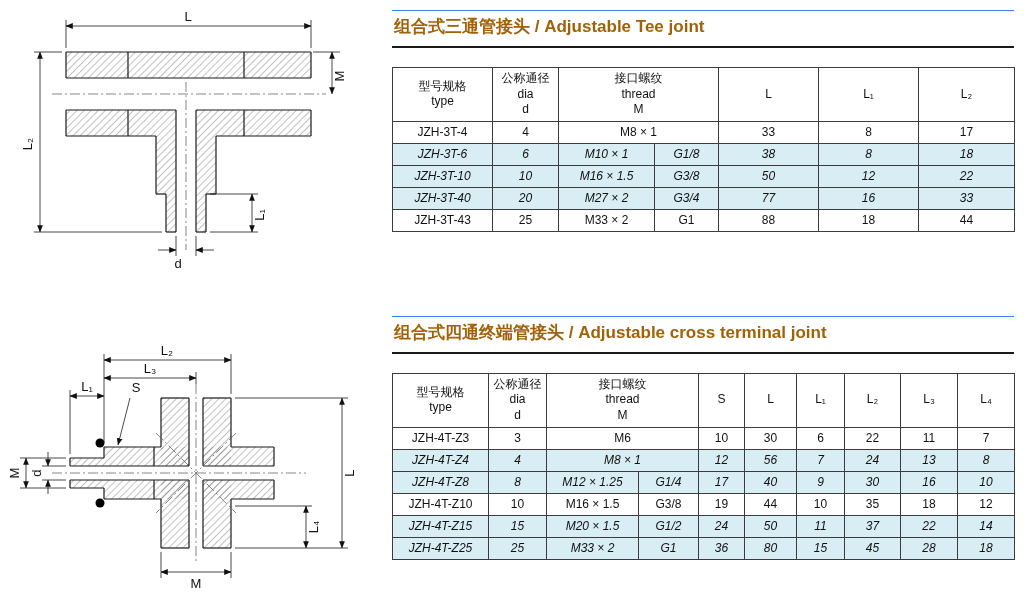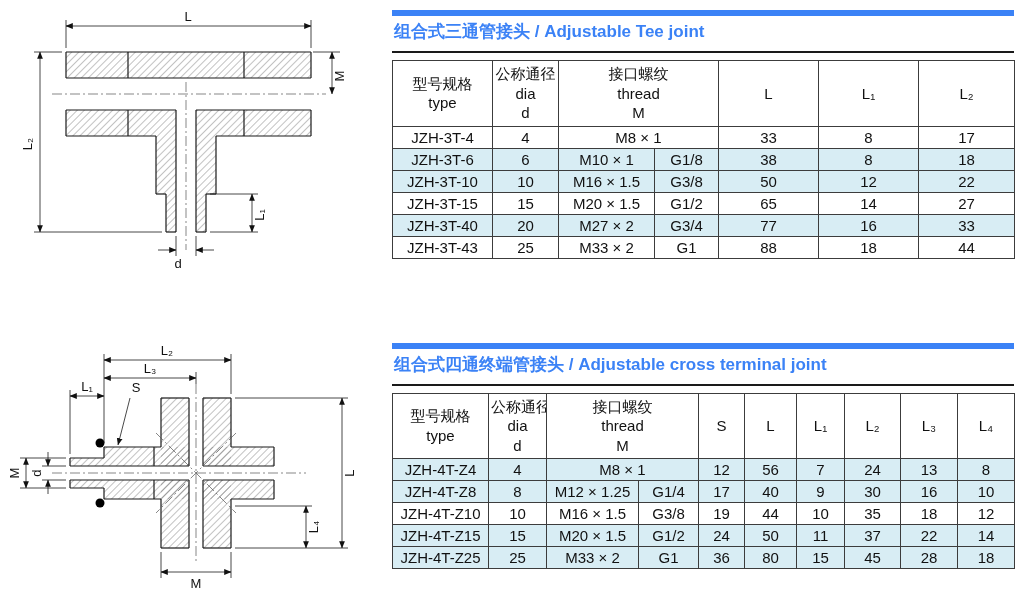--- a/index.html
+++ b/index.html
@@ -6,38 +6,38 @@
   body { font-family:"Liberation Sans", sans-serif; color:#111; }
   .page { position:relative; width:1024px; height:611px; background:#fff; overflow:hidden; }
 
   .drawings { position:absolute; left:6px; top:0; width:382px; height:611px; }
   .tee-svg   { position:absolute; left:0; top:4px; }
   .cross-svg { position:absolute; left:0; top:328px; }
 
   .tables { position:absolute; left:392px; top:10px; width:622px; }
 
   .section-title {
-    font-size:17px; font-weight:bold; color:#3b82f6;
+    font-size:17px; font-weight:bold; color:#a16207;
     padding:4px 2px 8px 2px;
-    border-top:6px solid #3b82f6;
+    border-top:1px solid #3b82f6;
     border-bottom:2px solid #1a1a1a;
   }
   .section + .section { margin-top:84px; }
 
   table.spec-table {
     border-collapse:collapse; table-layout:fixed;
-    width:622px; margin-top:7px;
-    font-size:15px;
+    width:622px; margin-top:19px;
+    font-size:12px;
   }
   table.spec-table th, table.spec-table td {
     border:1px solid #3c3c3c; text-align:center; vertical-align:middle;
     padding:1px 3px; height:19px; overflow:hidden; white-space:nowrap;
   }
   table.spec-table thead th { font-weight:normal; line-height:1.3; height:auto; padding:3px 2px; }
-  table.spec-table tr.alt { background:#d8edf4; }
+  table.spec-table tr.alt { background:#d8edf4;font-style:italic; }
 </style>
 </head>
 <body>
 
 <div class="page">
 
   <div class="drawings">
 
     <svg class="tee-svg" width="380" height="305" viewBox="0 0 380 305">
       <defs>
@@ -281,29 +281,20 @@
             </tr>
             <tr class="alt">
               <td>JZH-3T-10</td>
               <td>10</td>
               <td>M16 × 1.5</td>
               <td>G3/8</td>
               <td>50</td>
               <td>12</td>
               <td>22</td>
             </tr>
-            <tr>
-              <td>JZH-3T-15</td>
-              <td>15</td>
-              <td>M20 × 1.5</td>
-              <td>G1/2</td>
-              <td>65</td>
-              <td>14</td>
-              <td>27</td>
-            </tr>
             <tr class="alt">
               <td>JZH-3T-40</td>
               <td>20</td>
               <td>M27 × 2</td>
               <td>G3/4</td>
               <td>77</td>
               <td>16</td>
               <td>33</td>
             </tr>
             <tr>
@@ -352,20 +343,31 @@
             </th>
             <th>S</th>
             <th>L</th>
             <th>L₁</th>
             <th>L₂</th>
             <th>L₃</th>
             <th>L₄</th>
           </tr>
         </thead>
         <tbody id="cross-body">
+            <tr>
+              <td>JZH-4T-Z3</td>
+              <td>3</td>
+              <td colspan="2">M6</td>
+              <td>10</td>
+              <td>30</td>
+              <td>6</td>
+              <td>22</td>
+              <td>11</td>
+              <td>7</td>
+            </tr>
             <tr class="alt">
               <td>JZH-4T-Z4</td>
               <td>4</td>
               <td colspan="2">M8 × 1</td>
               <td>12</td>
               <td>56</td>
               <td>7</td>
               <td>24</td>
               <td>13</td>
               <td>8</td>

